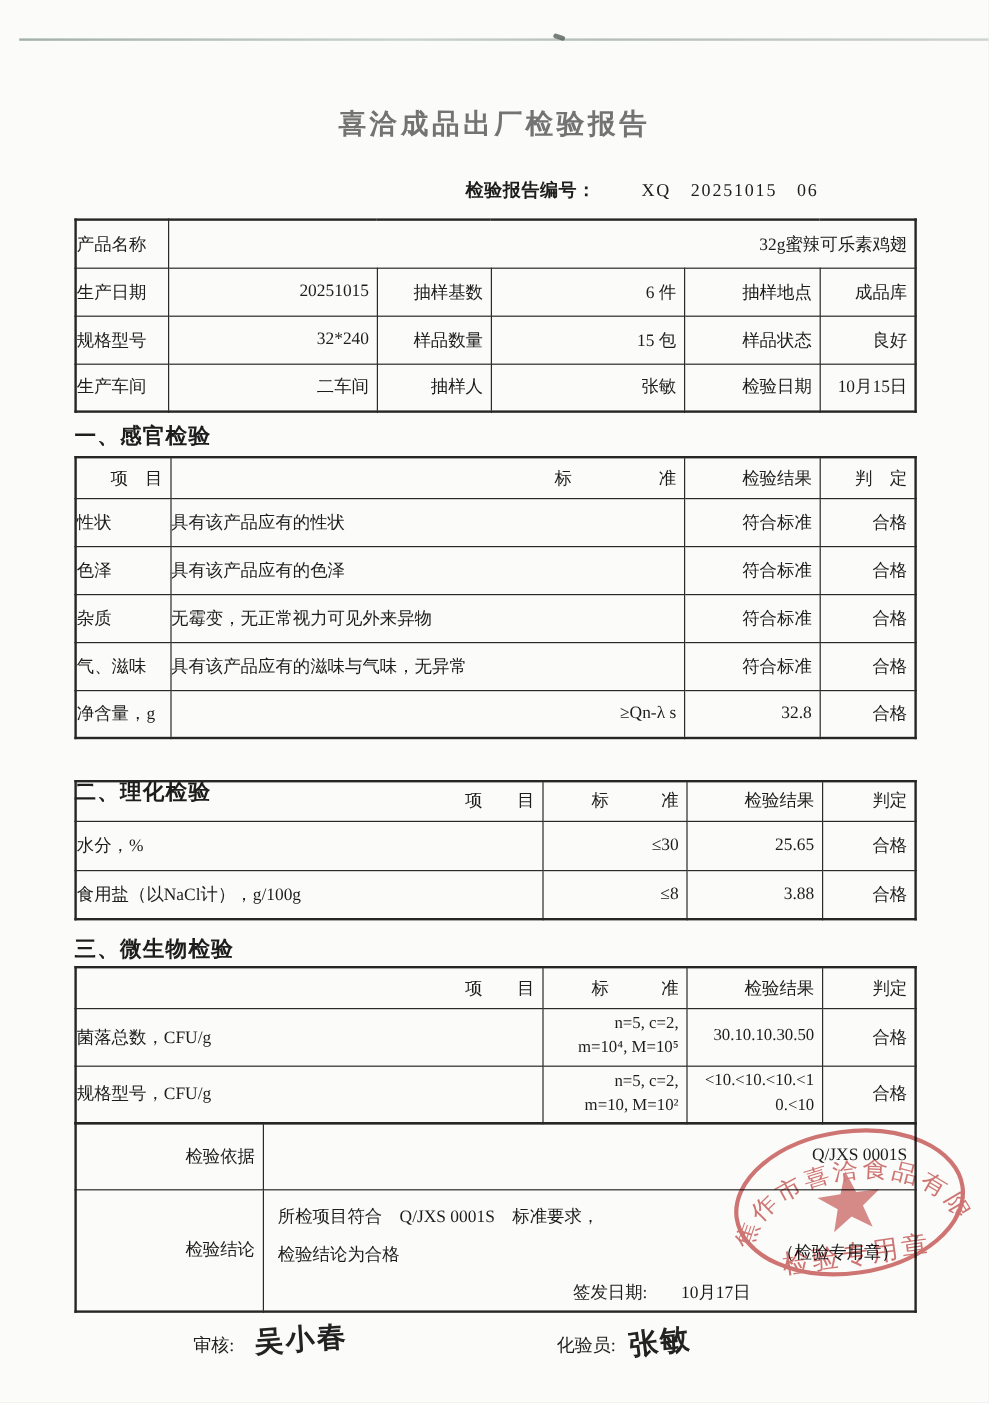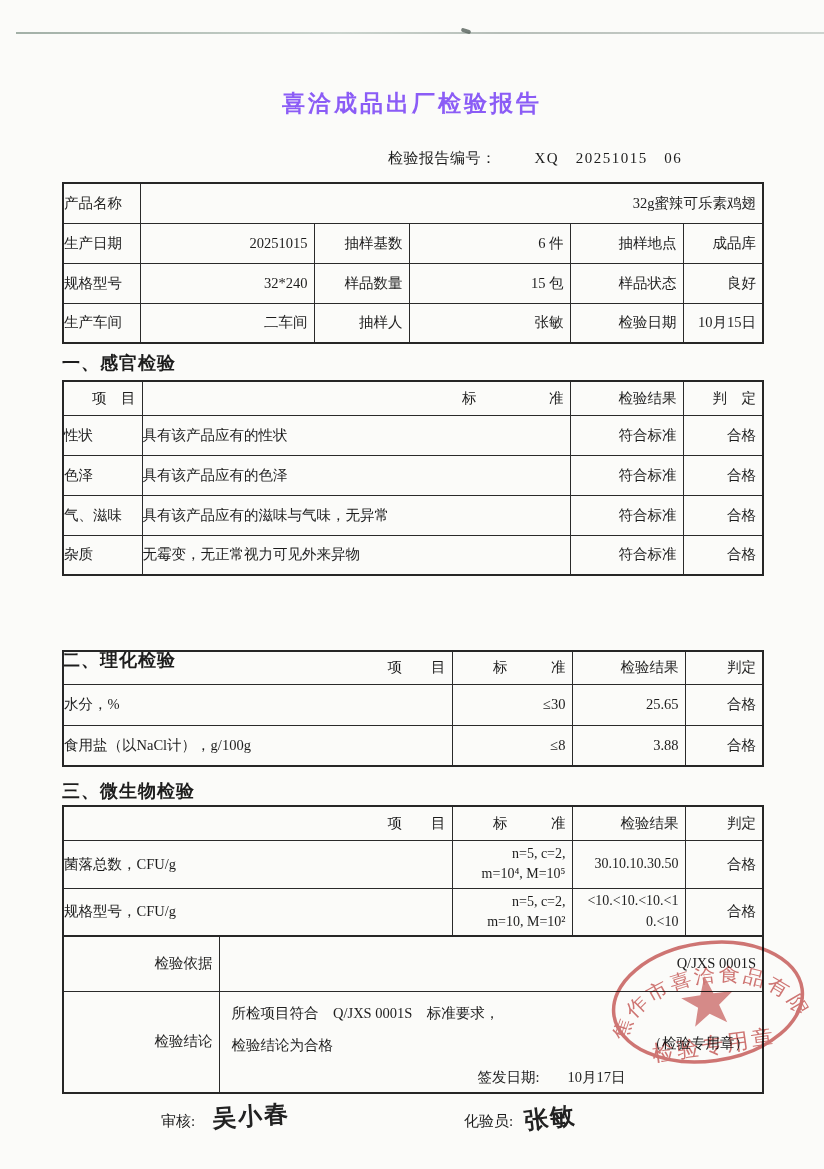--- a/index.html
+++ b/index.html
@@ -11,24 +11,24 @@
   }
   .scanline{
     position:absolute;left:16px;top:32px;width:808px;height:2px;
     background:linear-gradient(to right,#93a399,#c2cdc6 40%,#aab3ad 60%,#c6cdc8);
     opacity:.85;
   }
   .scan-speck{position:absolute;left:461px;top:29px;width:10px;height:4px;background:#55605a;opacity:.8;border-radius:2px;transform:rotate(18deg);}
   .doc-title{
     position:absolute;top:88px;left:0;width:100%;text-align:center;
     font-family:"Liberation Sans","DejaVu Sans",sans-serif;
-    font-weight:bold;font-size:23px;letter-spacing:3px;color:#8b5cf6;
+    font-weight:bold;font-size:23px;letter-spacing:3px;color:#737373;
   }
   .report-no{position:absolute;top:149px;left:388px;font-size:15px;white-space:nowrap;}
-  .report-no .lbl{letter-spacing:.5px;}
+  .report-no .lbl{letter-spacing:.5px;font-weight:bold;}
   .report-no .val{margin-left:38px;letter-spacing:1.5px;}
   table{border-collapse:collapse;table-layout:fixed;position:absolute;left:62px;width:700px;border:2px solid #262626;}
   td{border:1.5px solid #2a2a2a;font-size:14.5px;padding:0 6px;overflow:hidden;vertical-align:middle;}
   .c{text-align:right;}
   .l{text-align:left;padding-left:0;}
   .sec-heading{position:absolute;left:62px;font-size:18px;font-weight:bold;letter-spacing:1px;}
   #t1 tr{height:40px;}
   #t2 tr.hd{height:34px;} #t2 tr.bd{height:40px;}
   #t3 tr.hd{height:33px;} #t3 tr.bd{height:41px;}
   #t4 tr.hd{height:34px;} #t4 tr.bd{height:48px;}
@@ -134,29 +134,35 @@
       <td class="c">符合标准</td>
       <td class="c">合格</td>
     </tr>
     <tr class="bd">
       <td class="l">色泽</td>
       <td class="l">具有该产品应有的色泽</td>
       <td class="c">符合标准</td>
       <td class="c">合格</td>
     </tr>
     <tr class="bd">
+      <td class="l">杂质</td>
+      <td class="l">无霉变，无正常视力可见外来异物</td>
+      <td class="c">符合标准</td>
+      <td class="c">合格</td>
+    </tr>
+    <tr class="bd">
       <td class="l">气、滋味</td>
       <td class="l">具有该产品应有的滋味与气味，无异常</td>
       <td class="c">符合标准</td>
       <td class="c">合格</td>
     </tr>
     <tr class="bd">
-      <td class="l">杂质</td>
-      <td class="l">无霉变，无正常视力可见外来异物</td>
-      <td class="c">符合标准</td>
+      <td class="l">净含量，g</td>
+      <td class="c">≥Qn-λ s</td>
+      <td class="c">32.8</td>
       <td class="c">合格</td>
     </tr>
   </tbody>
     </table>
 
   <div class="sec-heading" style="top:626px;margin-top:22px;">二、理化检验</div>
 
   <table id="t3" style="top:650px;">
     <colgroup>
         <col style="width:389px">

